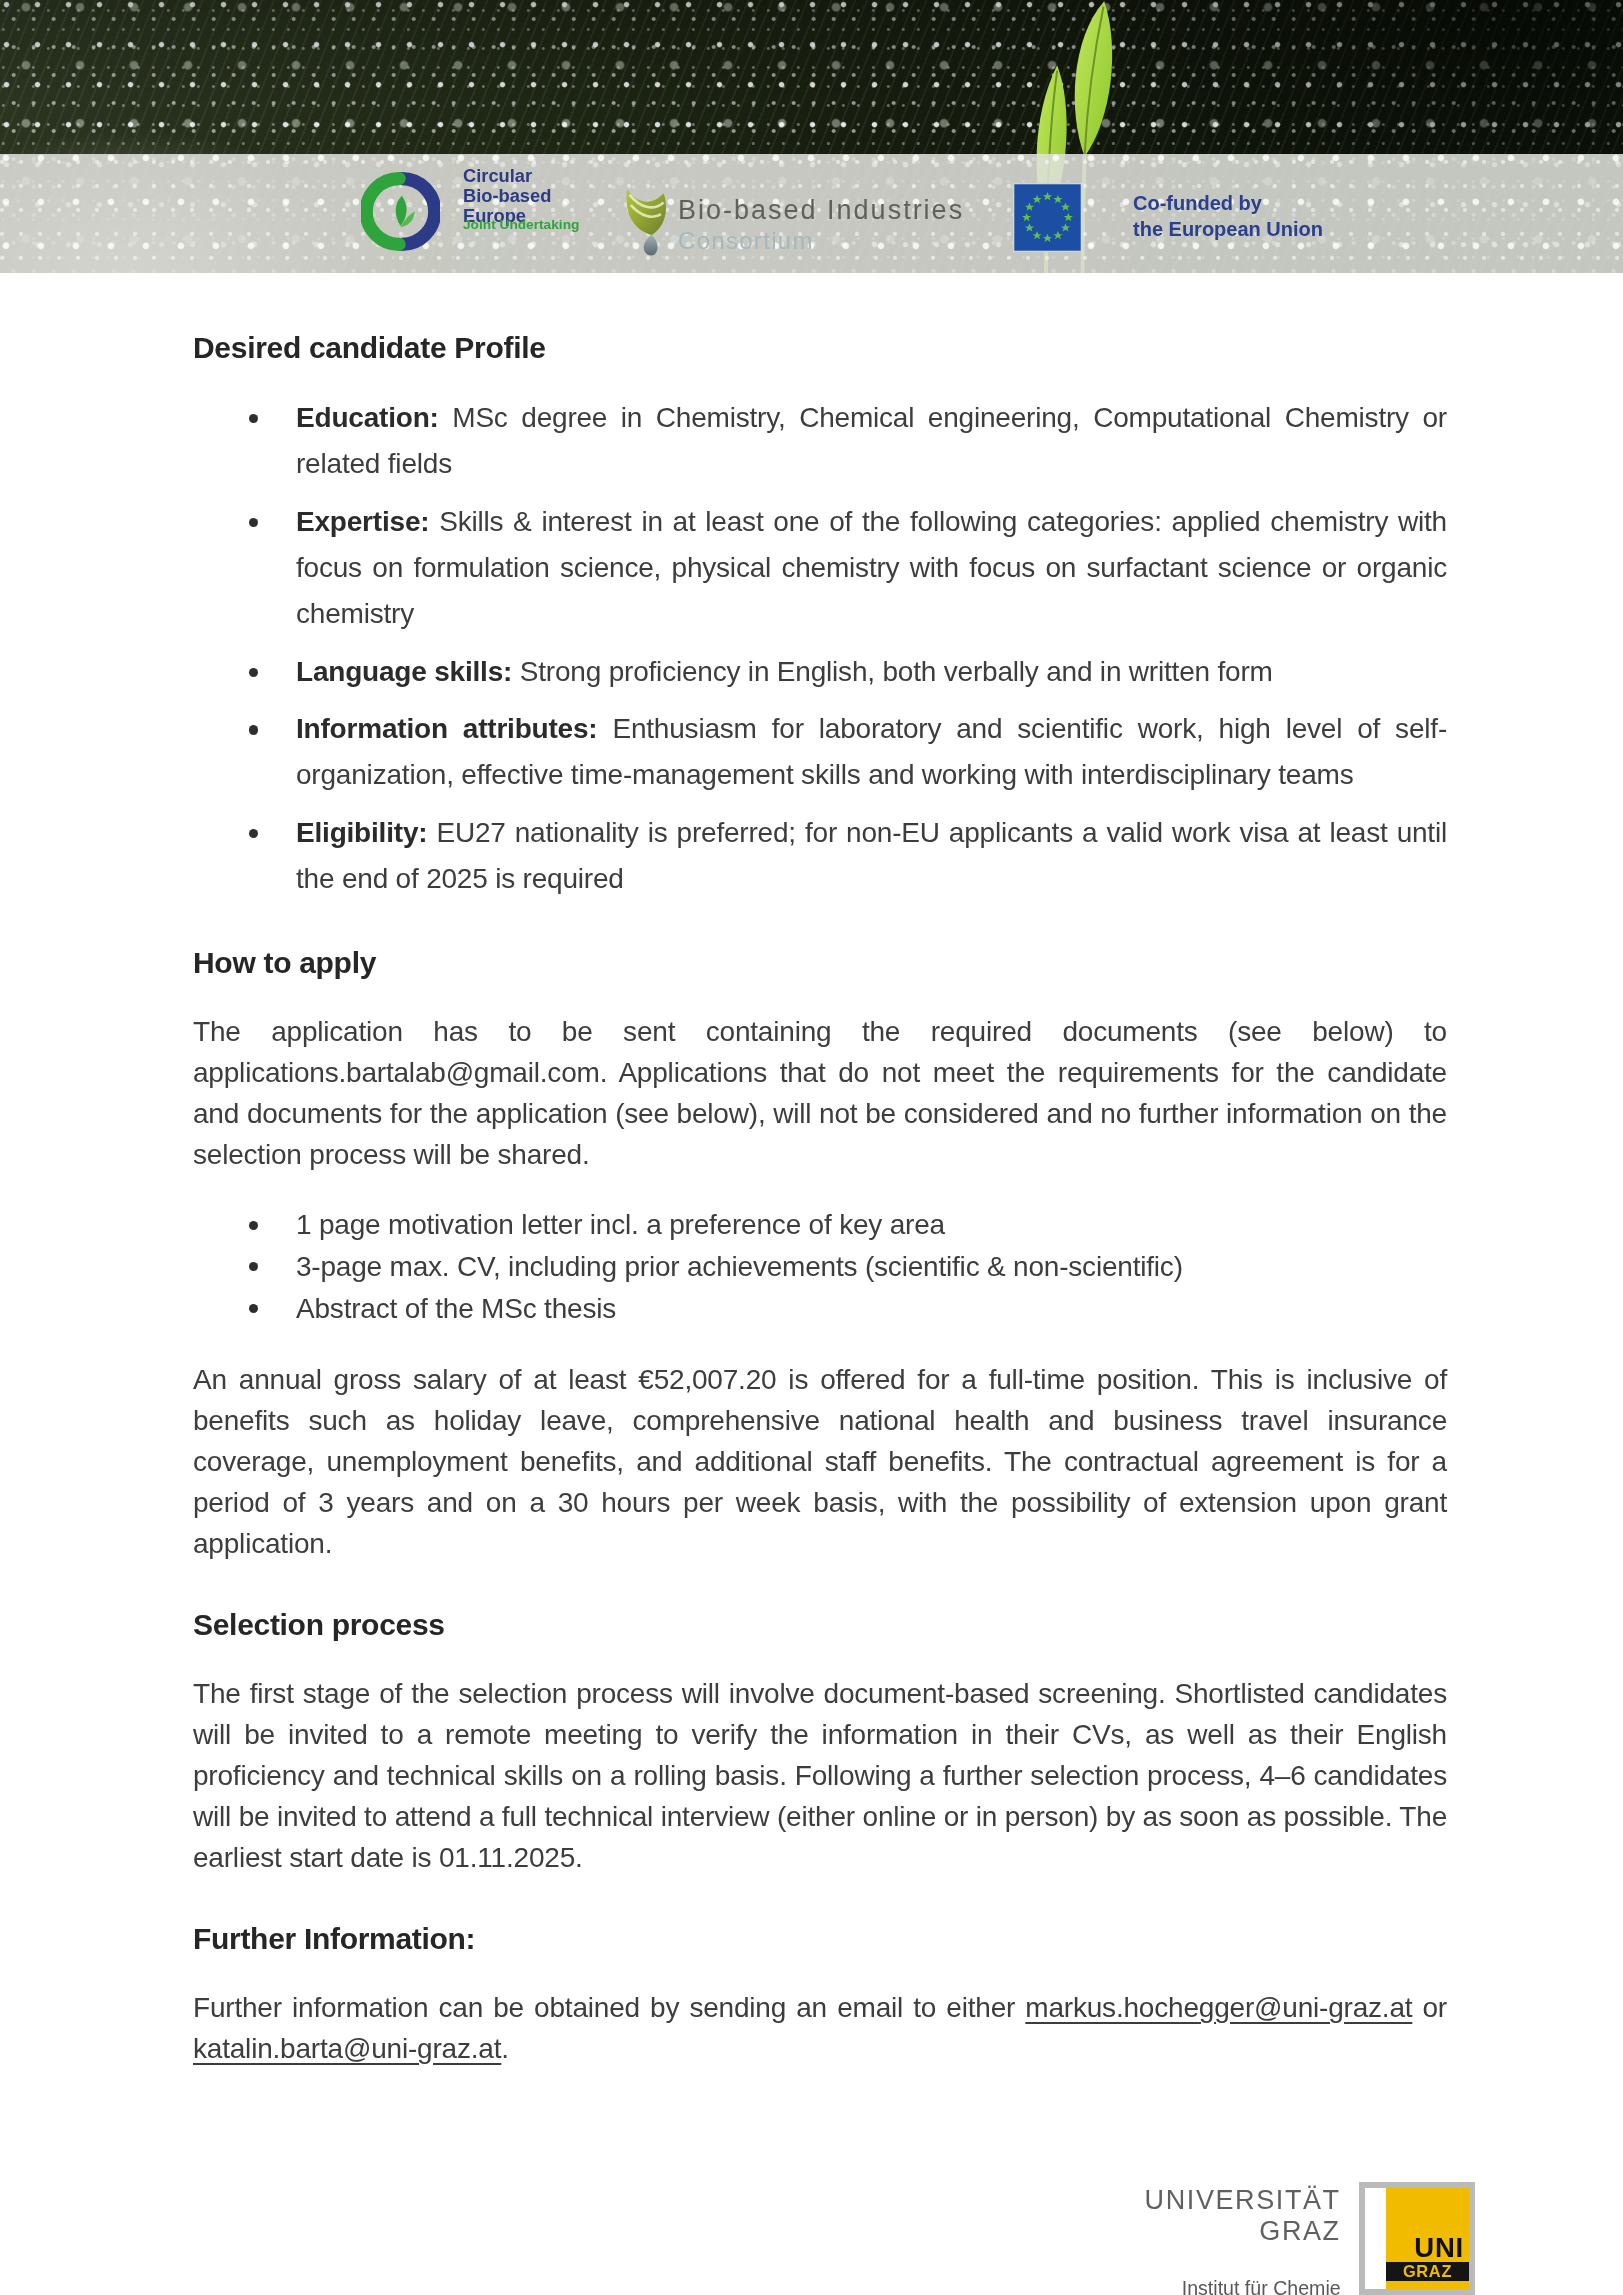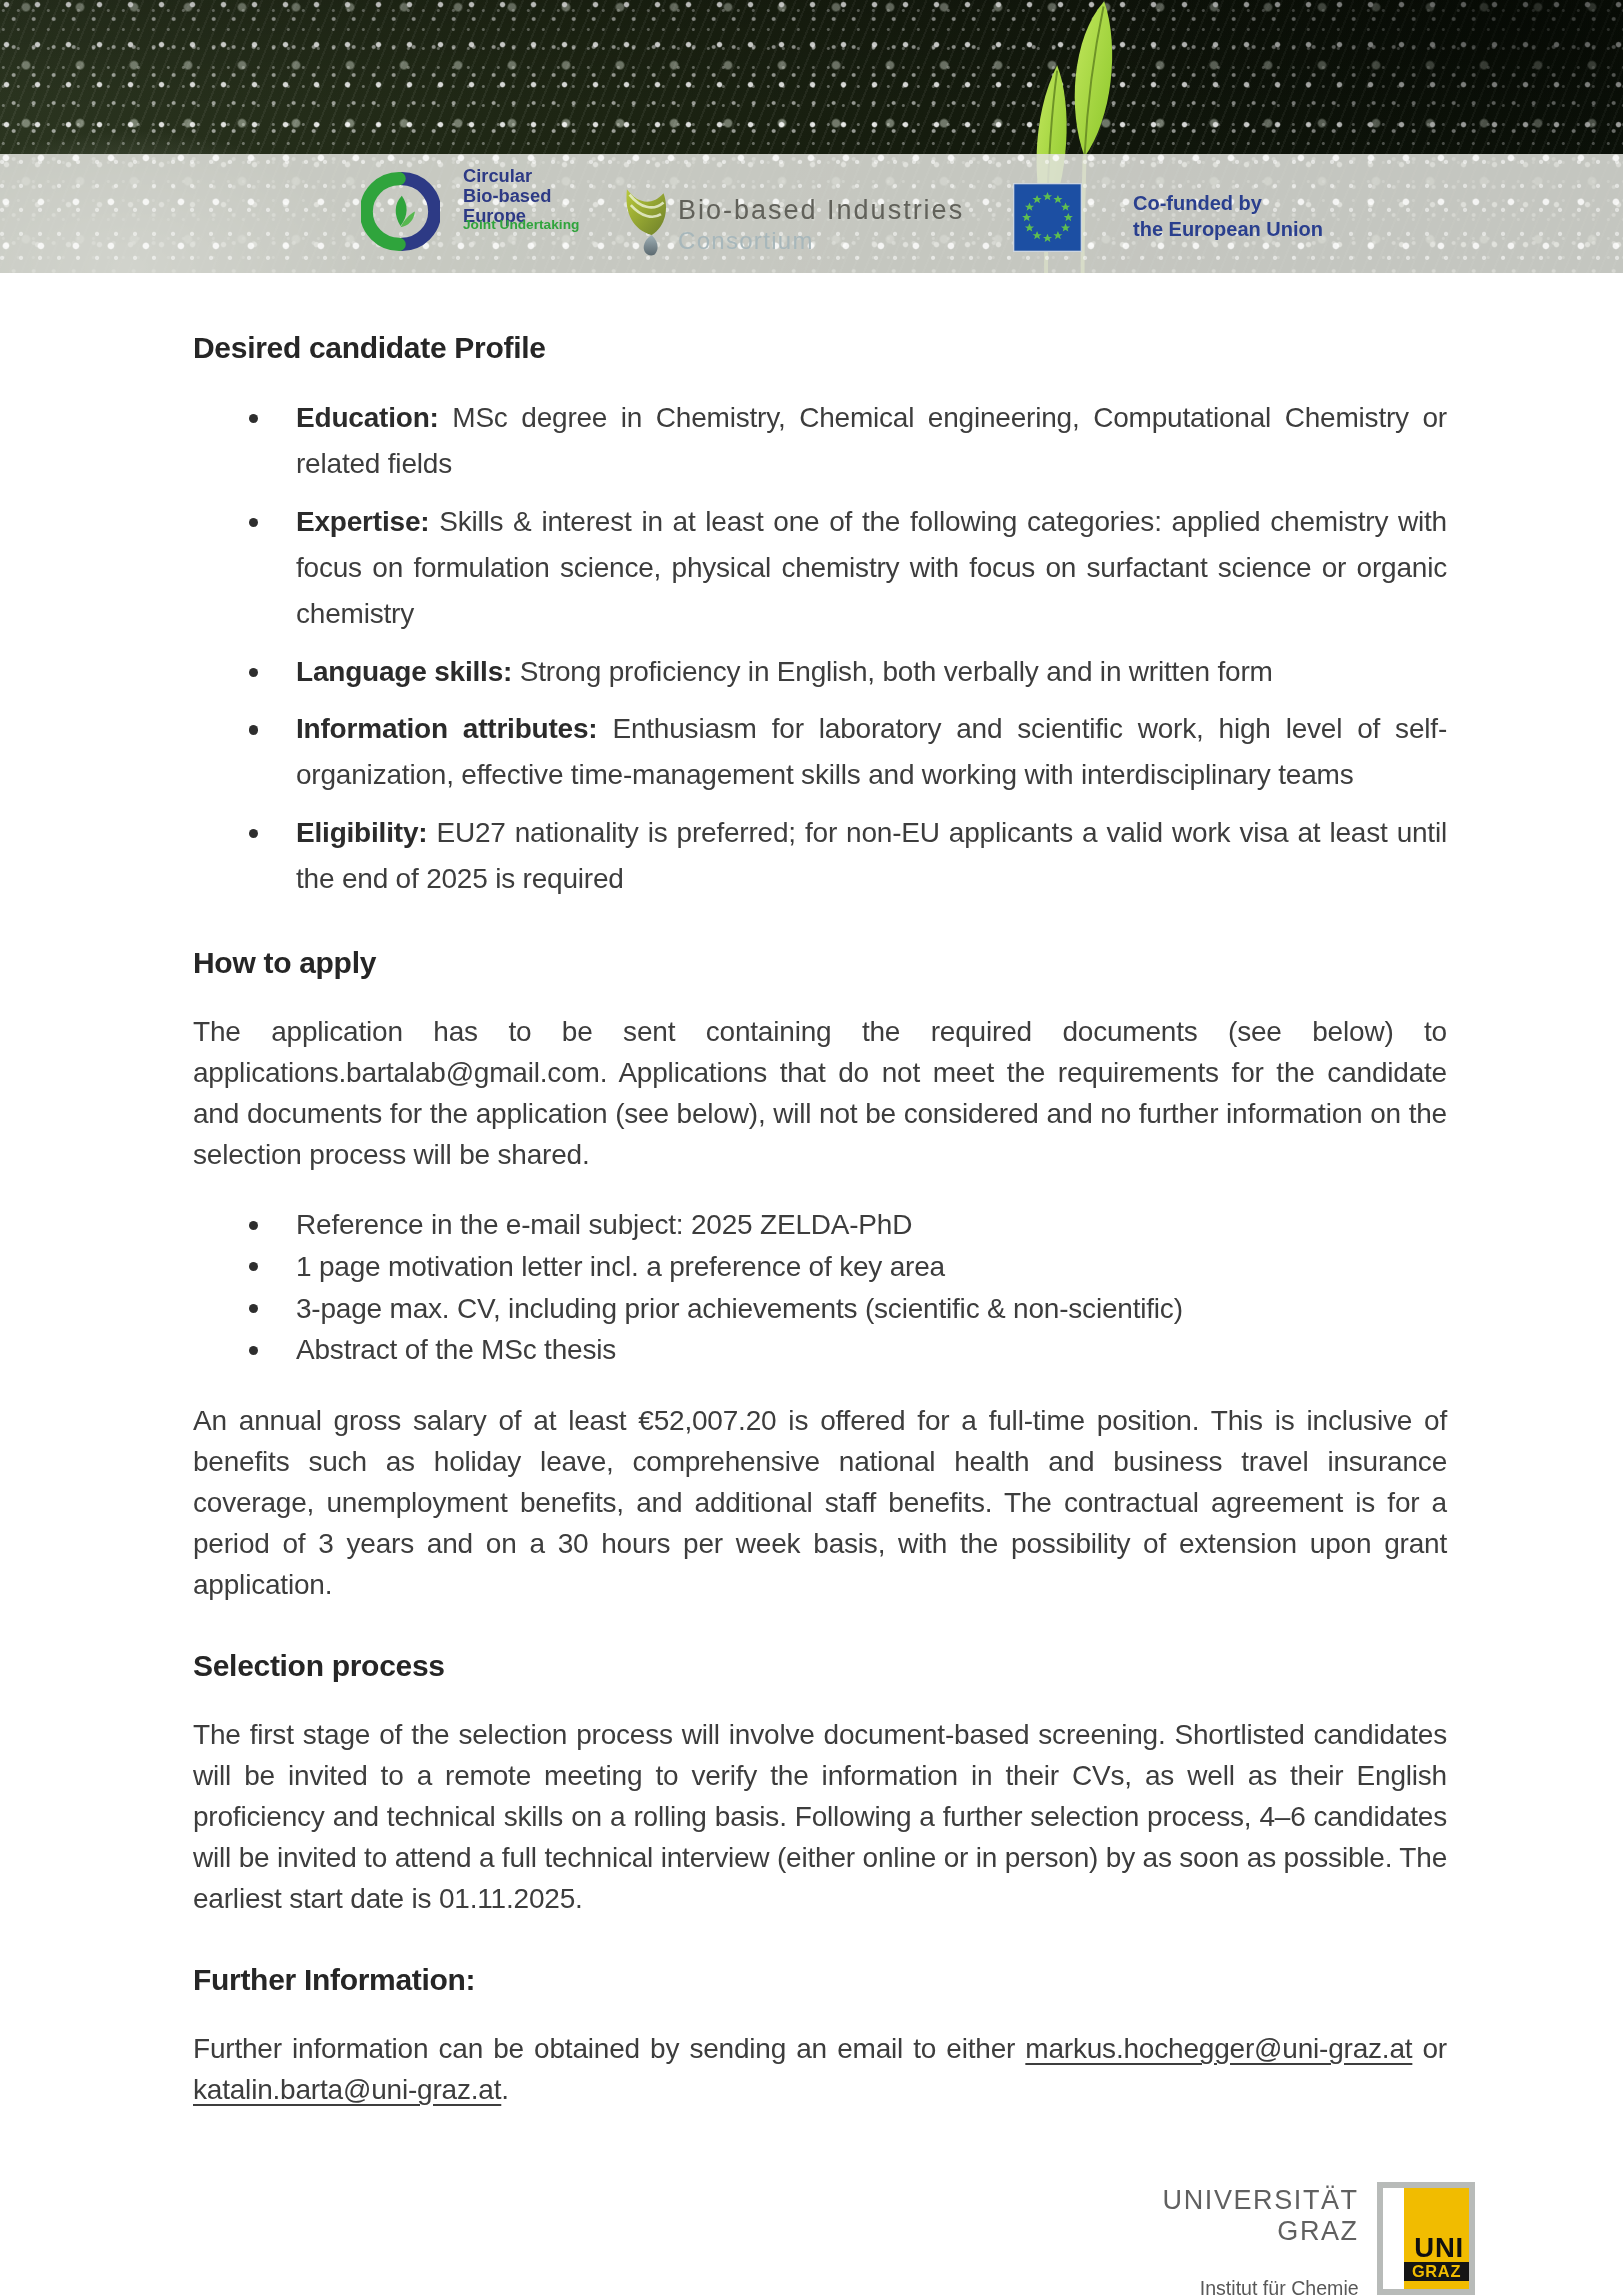--- a/index.html
+++ b/index.html
@@ -73,21 +73,21 @@
   ul.docs li { line-height:41px; margin-bottom:0.7px; }
   ul.docs li::before { top:16.4px; }
   .lead { font-weight:700; color:#2b2b2b; }
   .lnk { color:#3d3d3d; text-decoration:underline; text-decoration-thickness:2px; text-underline-offset:5.2px; cursor:pointer; }
 
   
   .footer { position:absolute; top:2182px; left:1138px; width:337px; display:flex; gap:18.3px; align-items:flex-start; }
   .footer .ftxt { flex:1; text-align:right; padding-top:2.6px; }
   .uni-name { font-size:27px; color:#606060; letter-spacing:1.6px; }
   .uni-inst { font-size:19.6px; color:#585858; margin-top:30px; }
-  .uni-logo { position:relative; width:98px; height:113px; border:6.5px solid #b8bbb9; box-sizing:border-box;
+  .uni-logo { position:relative; width:116px; height:113px; border:6.5px solid #b8bbb9; box-sizing:border-box;
     background: linear-gradient(to right, #ffffff 0 21px, #f1bc00 21px 100%); flex:0 0 auto; }
   .uni-logo .uni-word { position:absolute; right:5.2px; bottom:27.5px; font-size:27.5px; font-weight:800;
     color:#101010; letter-spacing:0.7px; line-height:1; }
   .uni-logo .graz-strip { position:absolute; left:21px; right:0; bottom:7.9px; height:19.6px; background:#151515;
     display:flex; align-items:center; justify-content:center; }
   .uni-logo .graz-word { font-size:16.4px; font-weight:700; color:#f1bc00; letter-spacing:0.7px; line-height:1; }
 </style>
 </head>
 <body>
 
@@ -181,21 +181,20 @@
       <li><span class="lead">Language skills:</span><span> Strong proficiency in English, both verbally and in written form</span></li>
       <li><span class="lead">Information attributes:</span><span> Enthusiasm for laboratory and scientific work, high level of self-organization, effective time-management skills and working with interdisciplinary teams</span></li>
       <li><span class="lead">Eligibility:</span><span> EU27 nationality is preferred; for non-EU applicants a valid work visa at least until the end of 2025 is required</span></li>
     </ul>
 
     <div class="h">How to apply</div>
 
     <p><span>The application has to be sent containing the required documents (see below) to </span><span>applications.bartalab@gmail.com</span><span>. Applications that do not meet the requirements for the candidate and documents for the application (see below), will not be considered and no further information on the selection process will be shared.</span></p>
 
     <ul class="blt docs">
-      <li>Reference in the e-mail subject: 2025 ZELDA-PhD</li>
       <li>1 page motivation letter incl. a preference of key area</li>
       <li>3-page max. CV, including prior achievements (scientific &amp; non-scientific)</li>
       <li>Abstract of the MSc thesis</li>
     </ul>
 
     <p>An annual gross salary of at least €52,007.20 is offered for a full-time position. This is inclusive of benefits such as holiday leave, comprehensive national health and business travel insurance coverage, unemployment benefits, and additional staff benefits. The contractual agreement is for a period of 3 years and on a 30 hours per week basis, with the possibility of extension upon grant application.</p>
 
     <div class="h">Selection process</div>
     <p>The first stage of the selection process will involve document-based screening. Shortlisted candidates will be invited to a remote meeting to verify the information in their CVs, as well as their English proficiency and technical skills on a rolling basis. Following a further selection process, 4–6 candidates will be invited to attend a full technical interview (either online or in person) by as soon as possible. The earliest start date is 01.11.2025.</p>
 

